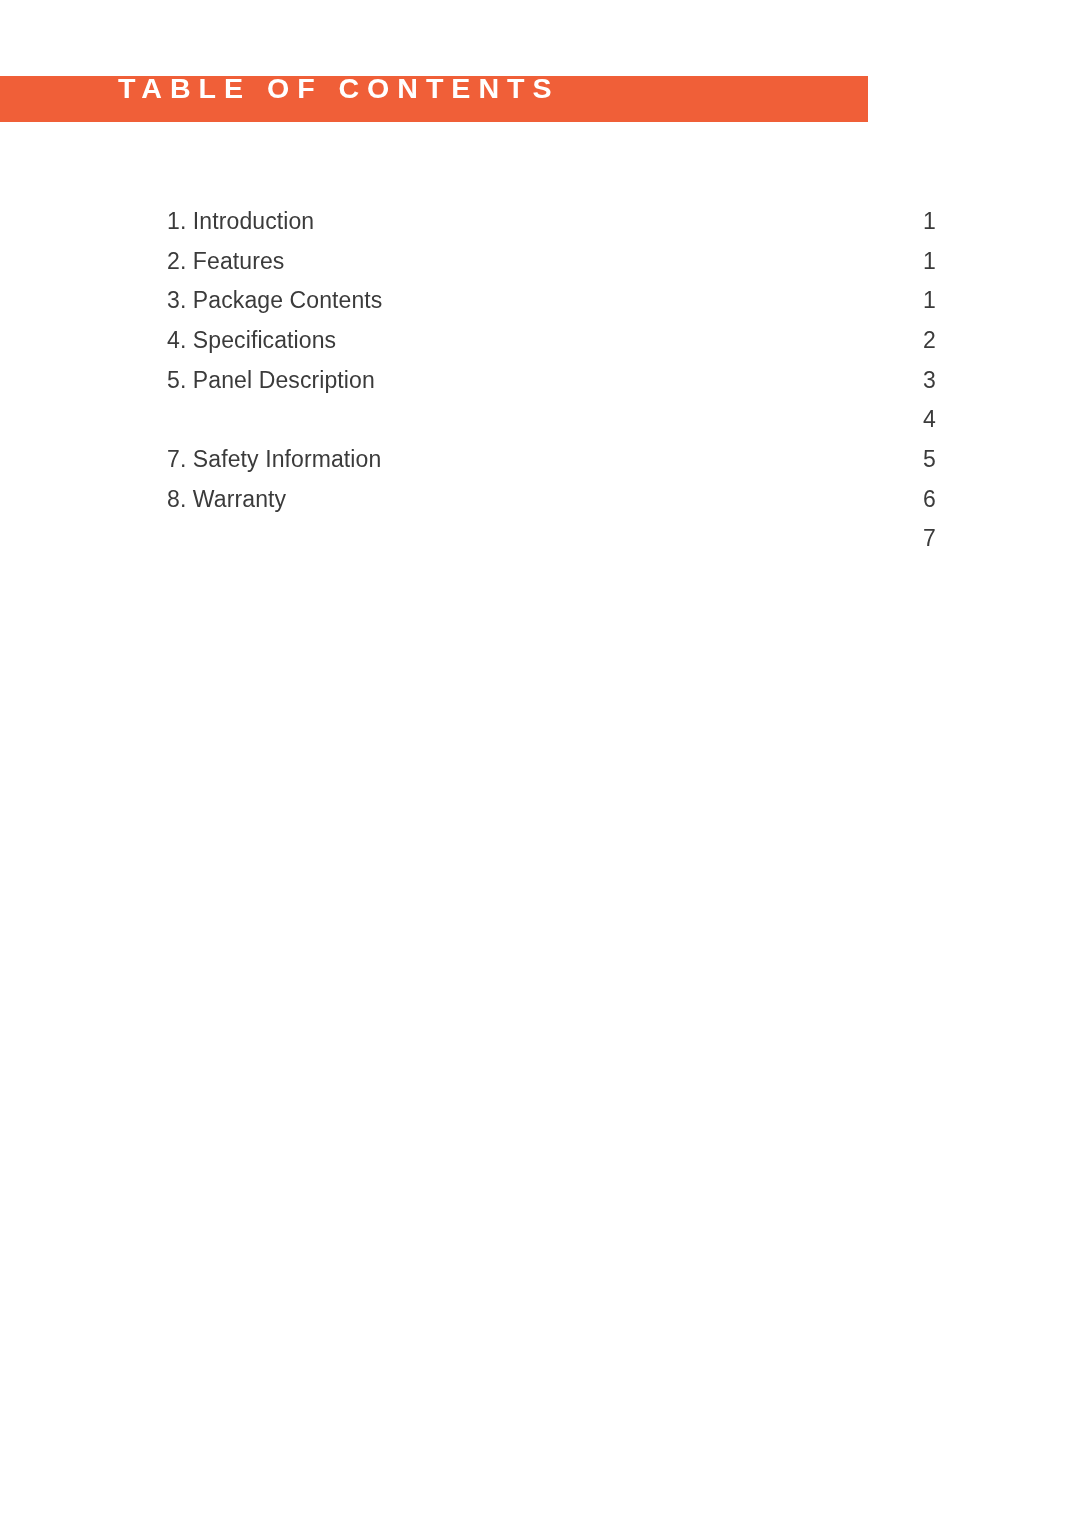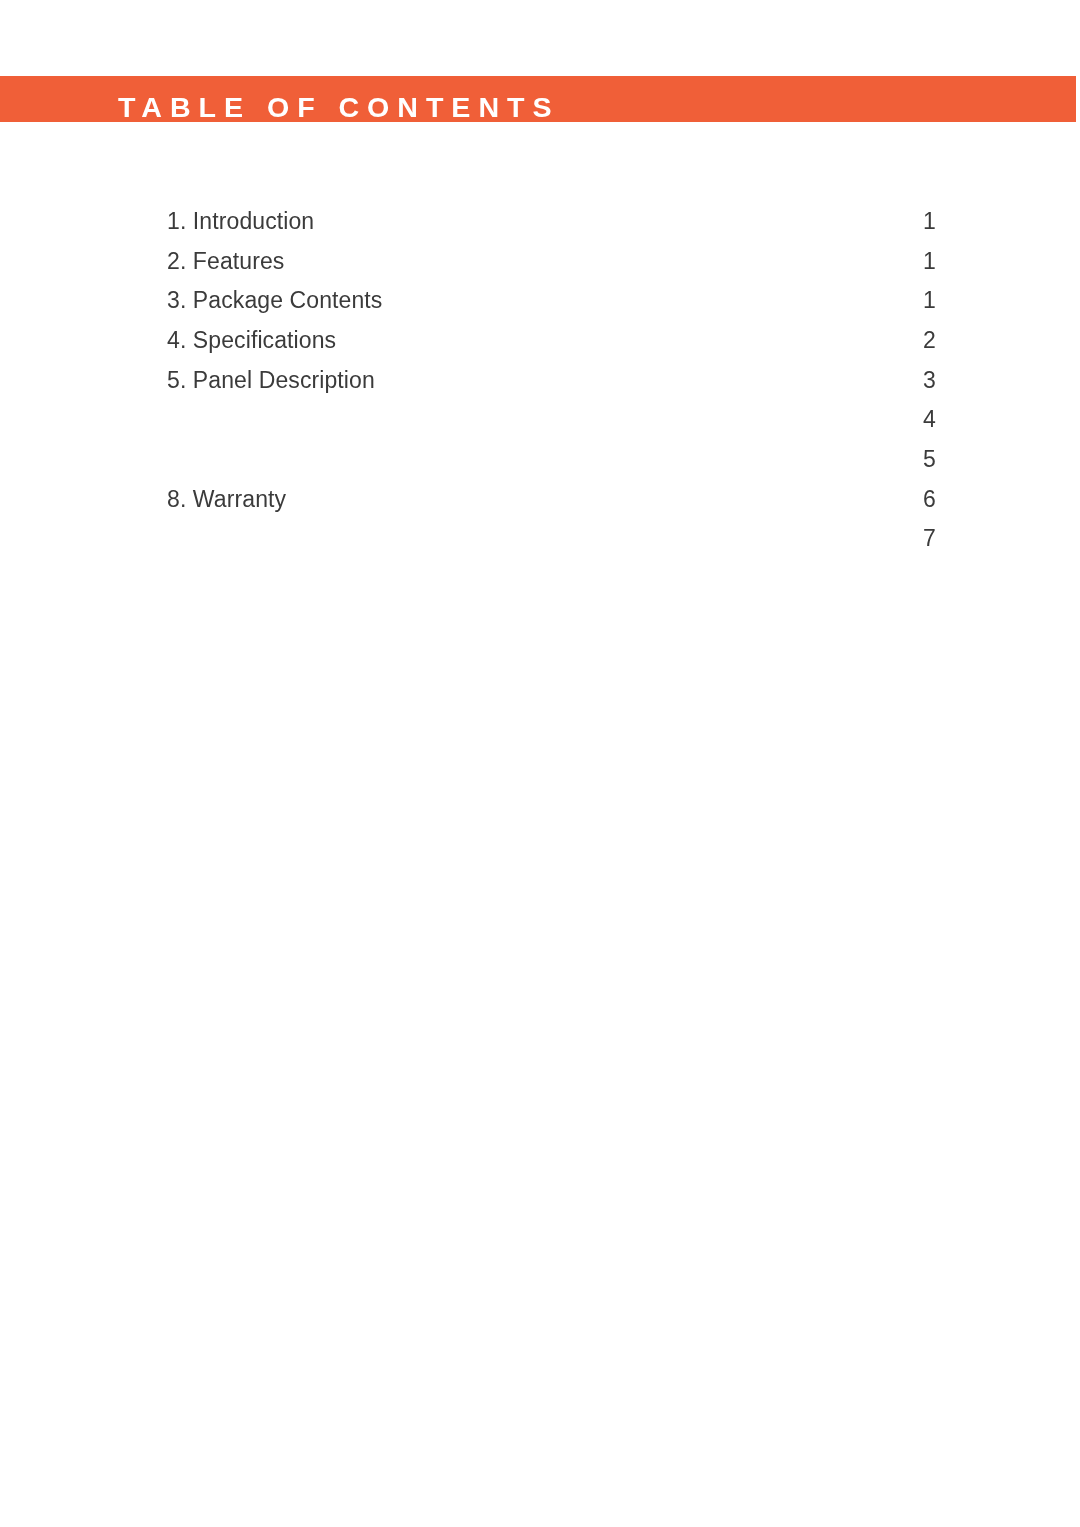--- a/index.html
+++ b/index.html
@@ -20,25 +20,25 @@
     position: absolute;
     inset: 0;
     background: #ffffff;
   }
 
   
   .toc-banner {
     position: absolute;
     left: 0;
     top: 76px;
-    width: 1076px;
+    width: 868px;
     height: 46px;
     background: #f05f38;
     display: flex;
-    align-items: flex-end;
+    align-items: flex-start;
   }
 
   .toc-banner-title {
     margin-left: 118px;
     color: #ffffff;
     font-family: "Liberation Sans", sans-serif;
     font-size: 27px;
     font-weight: bold;
     letter-spacing: 7.5px;
     line-height: 1;
@@ -148,20 +148,21 @@
       <span class="toc-dots"></span>
       <span class="toc-page">3</span>
     </div>
 
     <div class="toc-row">
       <span class="toc-dots"></span>
       <span class="toc-page">4</span>
     </div>
 
     <div class="toc-row">
+      <span class="toc-label">7. Safety Information</span>
       <span class="toc-dots"></span>
       <span class="toc-page">5</span>
     </div>
 
     <div class="toc-row">
       <span class="toc-label">8. Warranty</span>
       <span class="toc-dots"></span>
       <span class="toc-page">6</span>
     </div>
 

